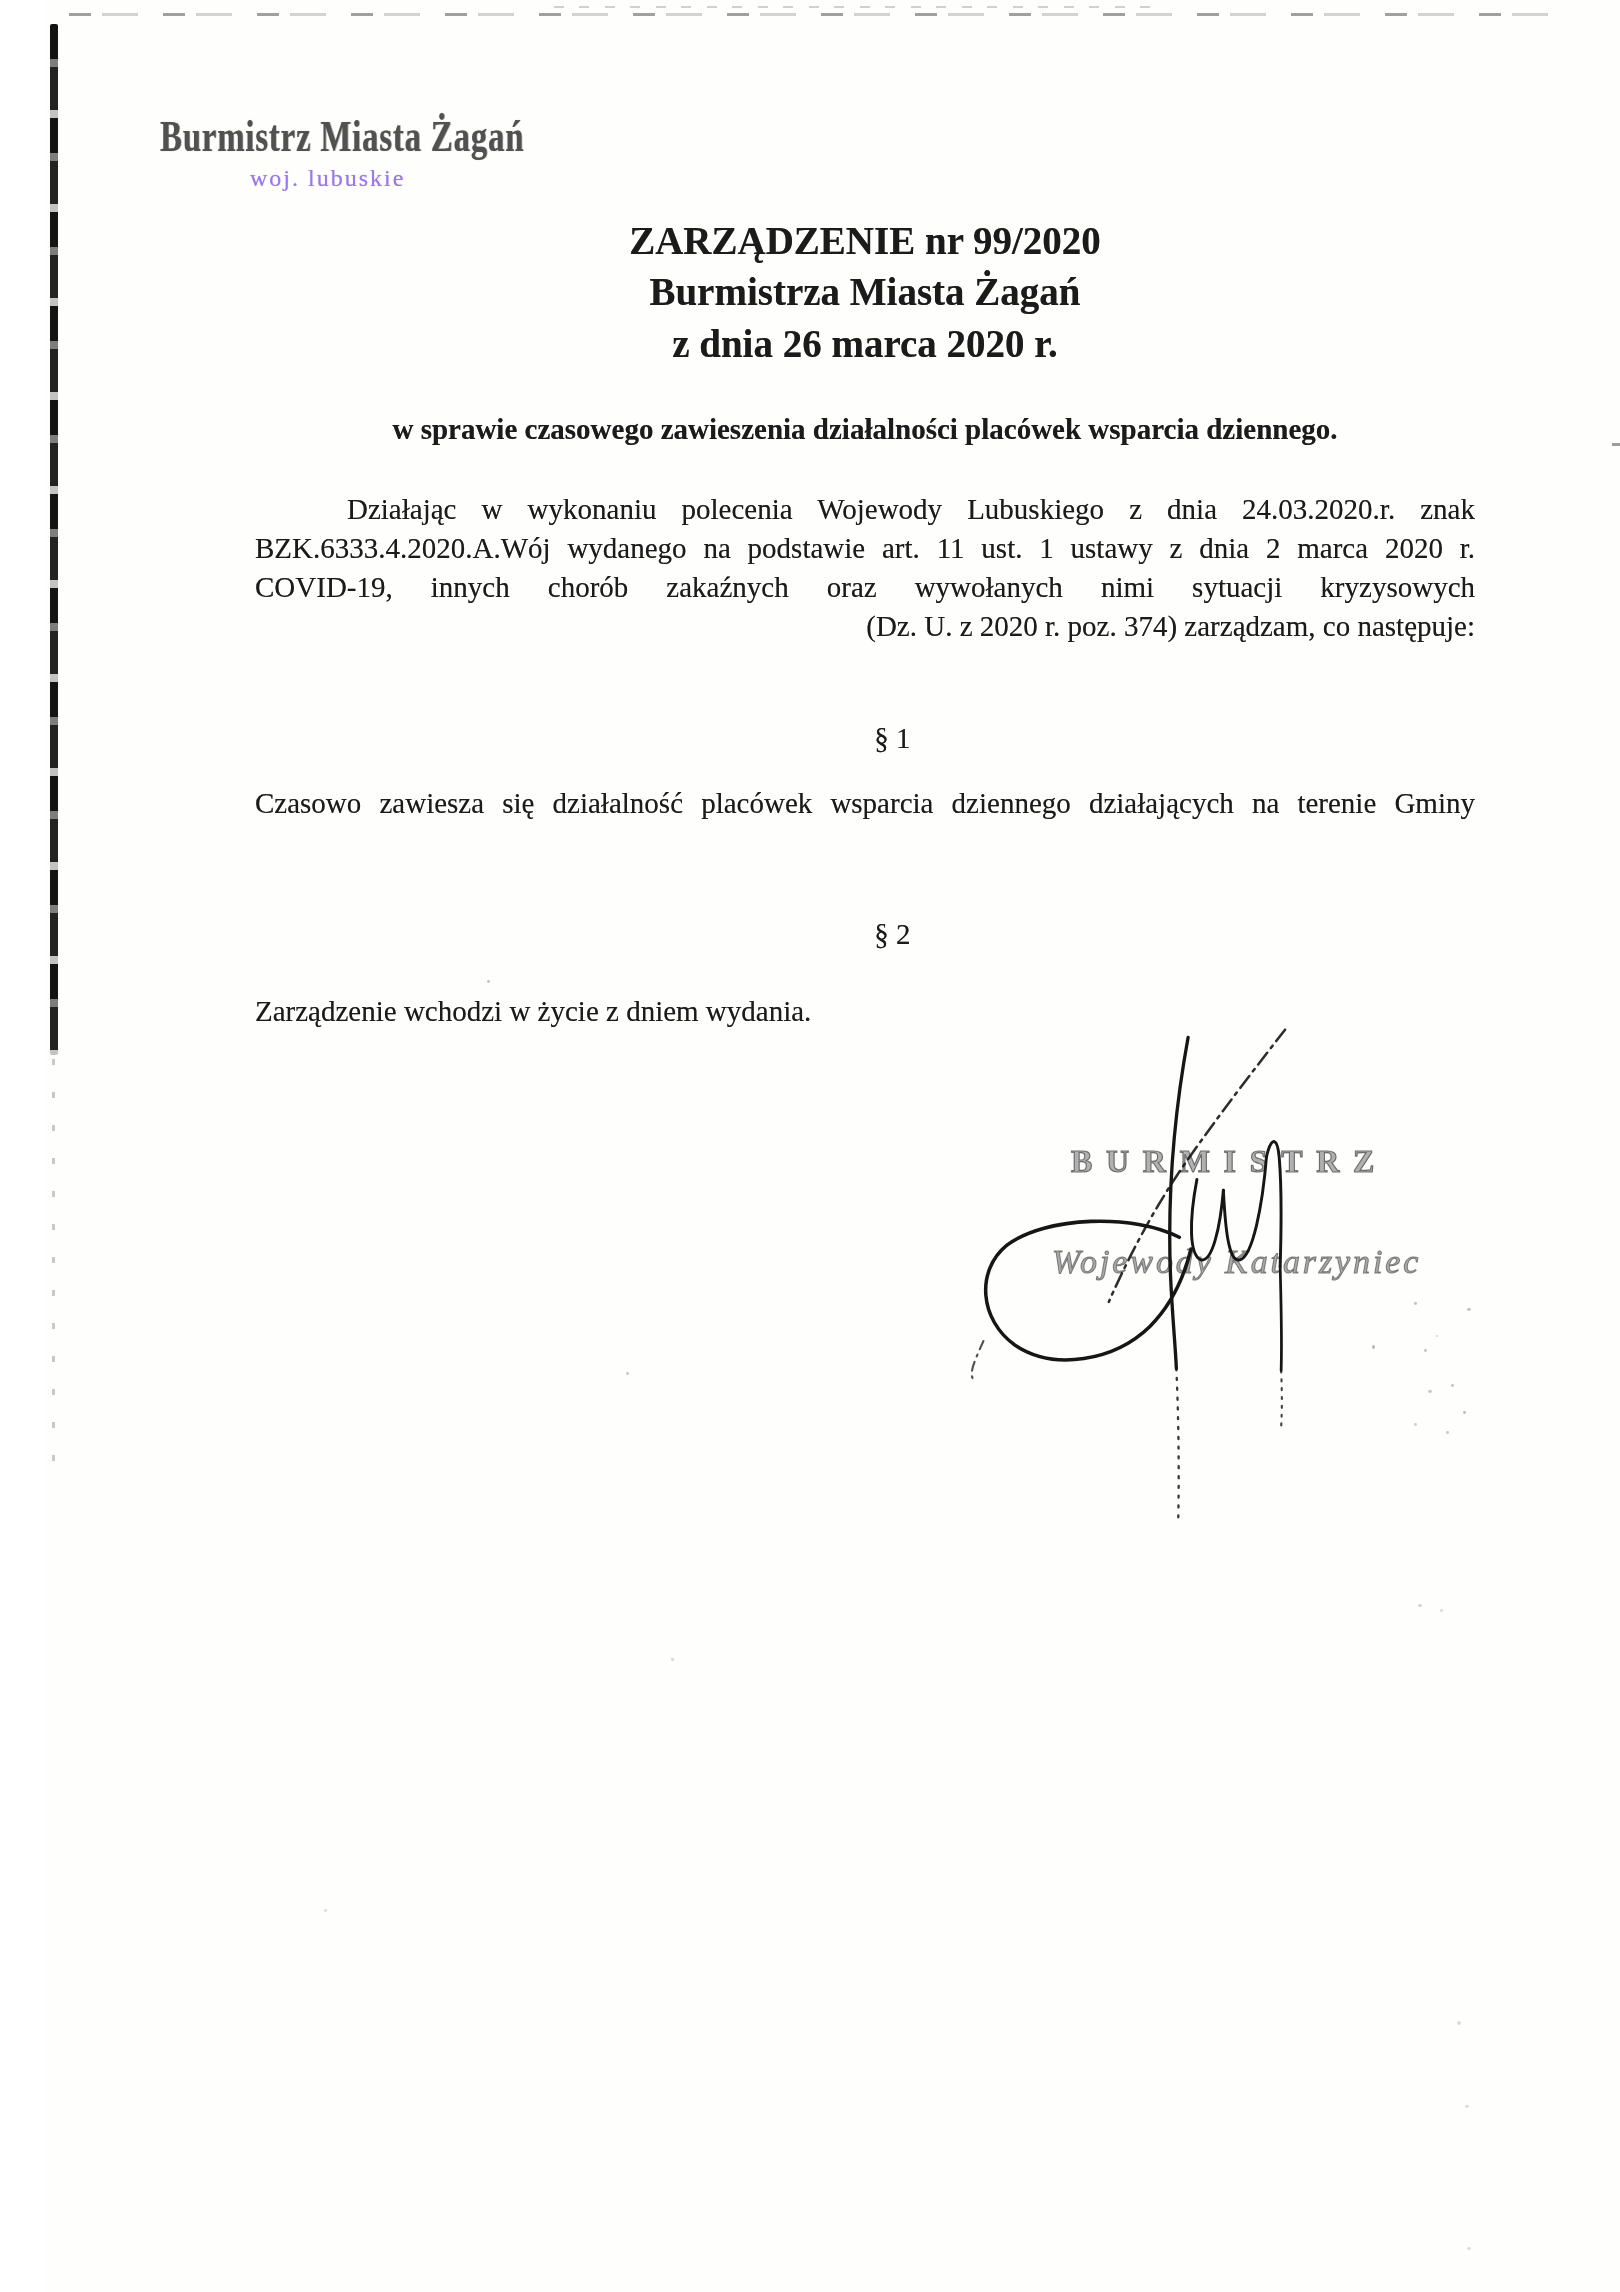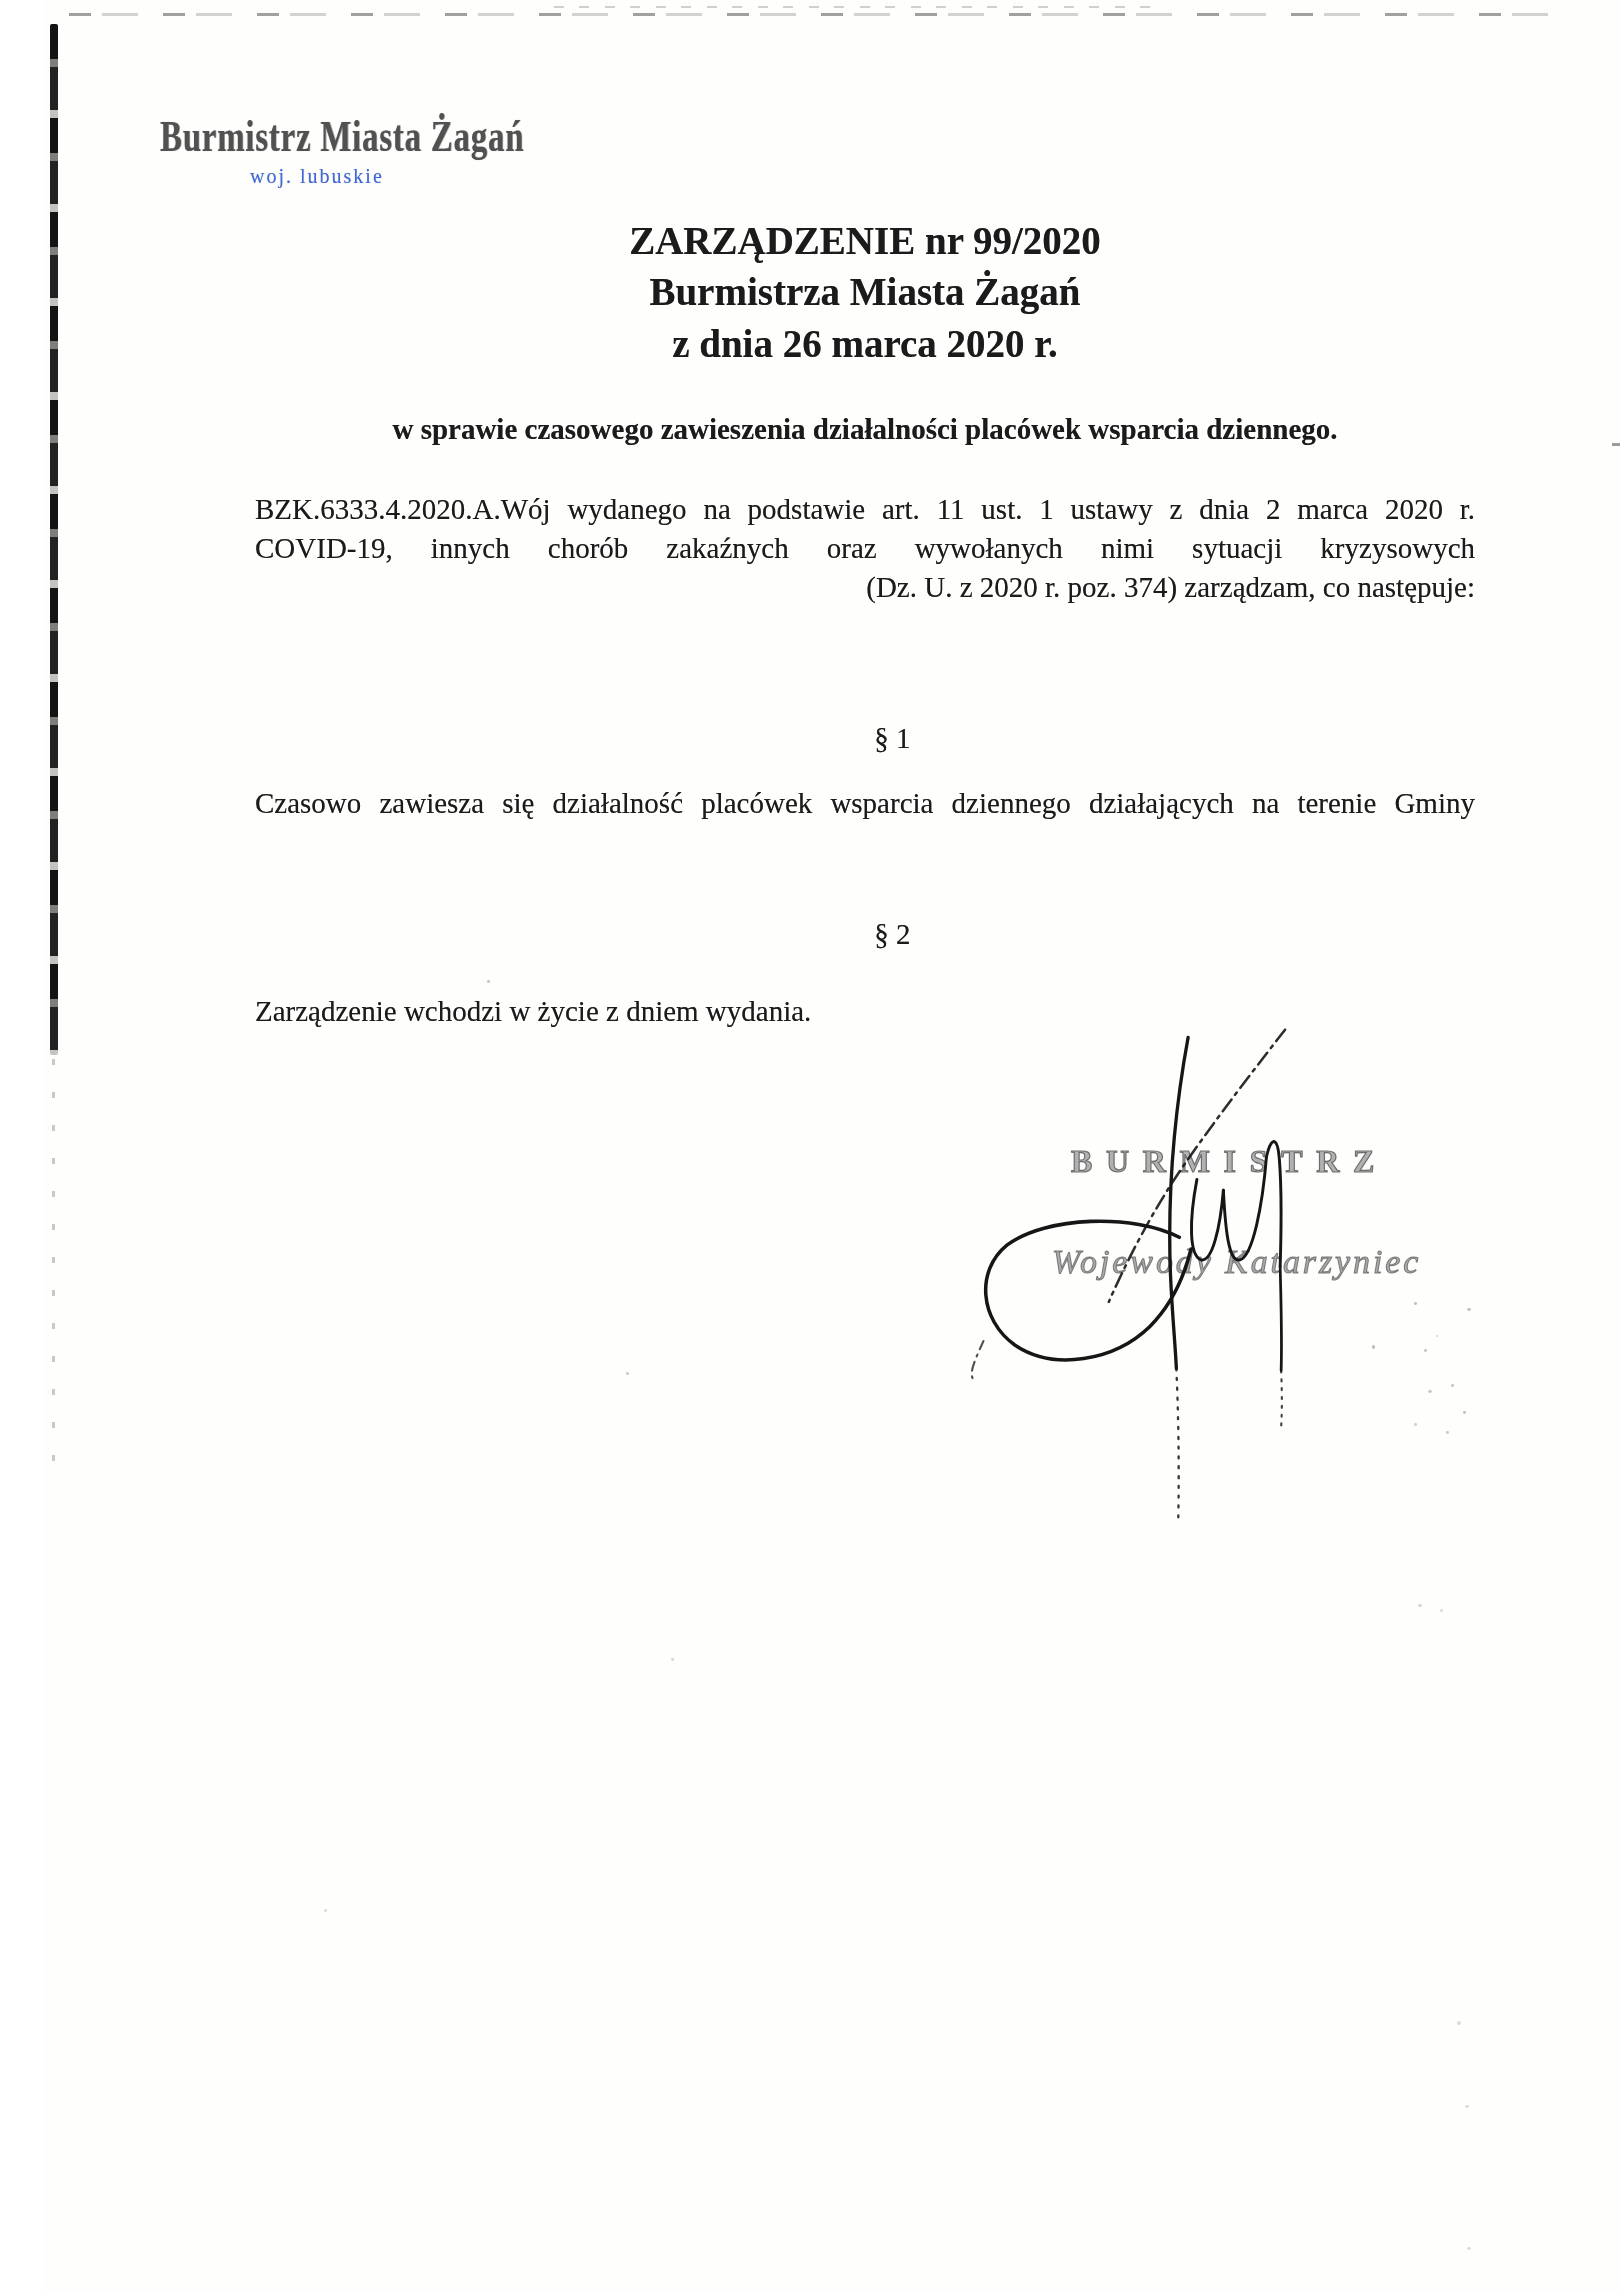--- a/index.html
+++ b/index.html
@@ -55,21 +55,21 @@
     color:#343434;opacity:.85;
   }
   .header-stamp .l1{
     font-size:40px;font-weight:bold;letter-spacing:1px;
     transform:scale(.82,1.12);transform-origin:left top;
     text-shadow:1px 0 0 rgba(60,60,60,.45), 0 0 1px rgba(90,90,90,.5);
     white-space:nowrap;
   }
   .header-stamp .l2{
     margin-left:90px;margin-top:7.8px;
-    font-size:20px;letter-spacing:2px;color:#1d4ed8;
+    font-size:24px;letter-spacing:2px;color:#8b5cf6;
     text-shadow:0 0 1px rgba(90,90,90,.5);
     white-space:nowrap;
   }
   
   .ink{ text-shadow:0 0 0.6px rgba(0,0,0,.5); }
   .title-block{
     position:absolute;left:211px;top:214px;width:1220px;
     text-align:center;font-weight:bold;font-size:39px;line-height:49px;
     transform:scaleY(1.05);transform-origin:center top;
   }
@@ -156,20 +156,21 @@
 
   <div class="title-block ink">
     <div>ZARZĄDZENIE nr 99/2020</div>
     <div>Burmistrza Miasta Żagań</div>
     <div>z dnia 26 marca 2020 r.</div>
   </div>
 
   <div class="subject ink">w sprawie czasowego zawieszenia działalności placówek wsparcia dziennego.</div>
 
   <div class="para preamble ink">
+    <div class="just indent-first">Działając w wykonaniu polecenia Wojewody Lubuskiego z dnia 24.03.2020.r. znak</div>
     <div class="just">BZK.6333.4.2020.A.Wój wydanego na podstawie art. 11 ust. 1 ustawy z dnia 2 marca 2020 r.</div>
     <div class="just">COVID-19, innych chorób zakaźnych oraz wywołanych nimi sytuacji kryzysowych</div>
     <div class="plain">(Dz. U. z 2020 r. poz. 374) zarządzam, co następuje:</div>
   </div>
 
   <div class="section-mark mark-1 ink">§ 1</div>
   <div class="para sec1-text ink">
     <div class="just">Czasowo zawiesza się działalność placówek wsparcia dziennego działających na terenie Gminy</div>
   </div>
 

